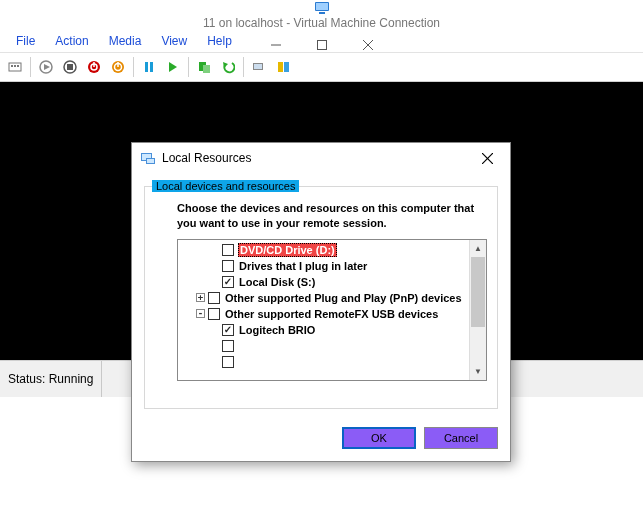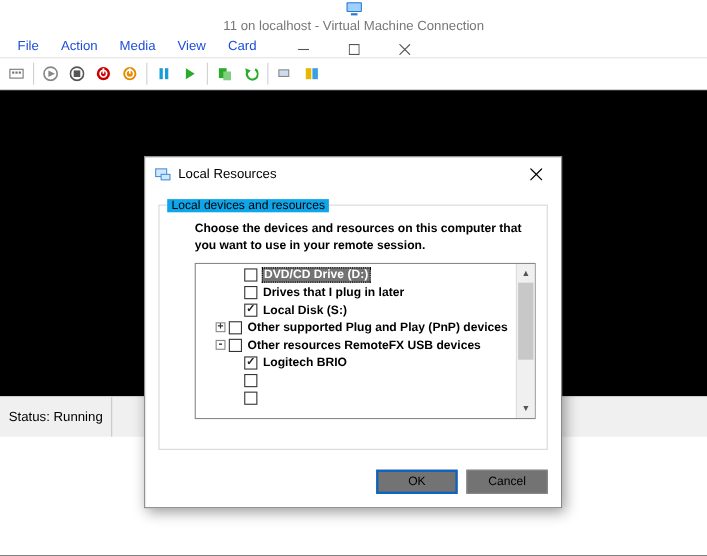--- a/index.html
+++ b/index.html
@@ -39,28 +39,28 @@
 .groupbox { border: 1px solid #d8d8d8; margin-top: -7px; padding: 14px 10px 27px 10px; font-weight: bold; }
 .gb-desc { font-size: 11px; margin: 0 0 8px 22px; line-height: 1.35; }
 .tree-wrap { border: 1px solid #888; height: 142px; display: flex; margin-left: 22px; }
 .tree { flex: 1; padding: 2px 0; font-size: 11px; overflow: hidden; }
 .tree-row { display: flex; align-items: center; height: 16px; white-space: nowrap; }
 .tree-expander { width: 9px; height: 9px; border: 1px solid #888; display: flex; align-items: center; justify-content: center; font-size: 9px; line-height: 1; margin-right: 3px; background: #fff; color: #333; font-family: monospace; }
 .tree-spacer { display: inline-block; }
 .chk { width: 12px; height: 12px; border: 1px solid #333; margin-right: 4px; display: inline-flex; align-items: center; justify-content: center; background: #fff; flex-shrink: 0; }
 .chk.checked::after { content: "✓"; font-size: 10px; color: #222; line-height: 1; }
 .tree-label { padding: 0 1px; }
-.tree-label.sel { background: #737373; color: #fff; border: 1px dotted #000; }
+.tree-label.sel { background: #ef4444; color: #fff; border: 1px dotted #000; }
 .tree-scroll { width: 17px; background: #f0f0f0; border-left: 1px solid #ddd; display: flex; flex-direction: column; }
 .scroll-btn { height: 17px; display: flex; align-items: center; justify-content: center; font-size: 8px; color: #555; }
 .scroll-track { flex: 1; position: relative; }
 .scroll-thumb { position: absolute; left: 1px; right: 1px; top: 0; height: 70px; background: #c8c8c8; }
 
 .dialog-buttons { display: flex; justify-content: flex-end; gap: 8px; padding: 10px 12px 12px; }
-.dlg-btn { min-width: 74px; height: 22px; border: 1px solid #888; background: #737373; font-size: 11px; display: flex; align-items: center; justify-content: center; }
+.dlg-btn { min-width: 74px; height: 22px; border: 1px solid #888; background: #8b5cf6; font-size: 11px; display: flex; align-items: center; justify-content: center; }
 .dlg-btn.primary { border: 2px solid #0a63c4; }
 
 svg { display: block; }
 </style>
 </head>
 <body>
 
 <div class="titlebar">
   <span class="app-icon">
     <svg width="16" height="16" viewBox="0 0 16 16">
@@ -88,21 +88,21 @@
         </svg>
       </div>
   </div>
 </div>
 
 <div class="menubar">
   <div class="menu-item">File</div>
   <div class="menu-item">Action</div>
   <div class="menu-item">Media</div>
   <div class="menu-item">View</div>
-  <div class="menu-item">Card</div>
+  <div class="menu-item">Help</div>
 </div>
 
 <div class="toolbar">
   <div class="tool-btn">
       <svg width="16" height="16">
         <rect x="2" y="4" width="12" height="8" fill="none" stroke="#777" stroke-width="1"></rect>
         <rect x="4" y="6" width="2" height="2" fill="#777"></rect>
         <rect x="7" y="6" width="2" height="2" fill="#777"></rect>
         <rect x="10" y="6" width="2" height="2" fill="#777"></rect>
       </svg>
@@ -225,21 +225,21 @@
               <span class="tree-spacer" style="width:18px"></span>
               <span class="tree-expander">+</span>
               <span class="chk"></span>
               <span class="tree-label">Other supported Plug and Play (PnP) devices</span>
             </div>
 
             <div class="tree-row">
               <span class="tree-spacer" style="width:18px"></span>
               <span class="tree-expander">-</span>
               <span class="chk"></span>
-              <span class="tree-label">Other resources RemoteFX USB devices</span>
+              <span class="tree-label">Other supported RemoteFX USB devices</span>
             </div>
 
             <div class="tree-row">
               <span class="tree-spacer" style="width:44px"></span>
               <span class="chk checked"></span>
               <span class="tree-label">Logitech BRIO</span>
             </div>
 
             <div class="tree-row">
               <span class="tree-spacer" style="width:44px"></span>

